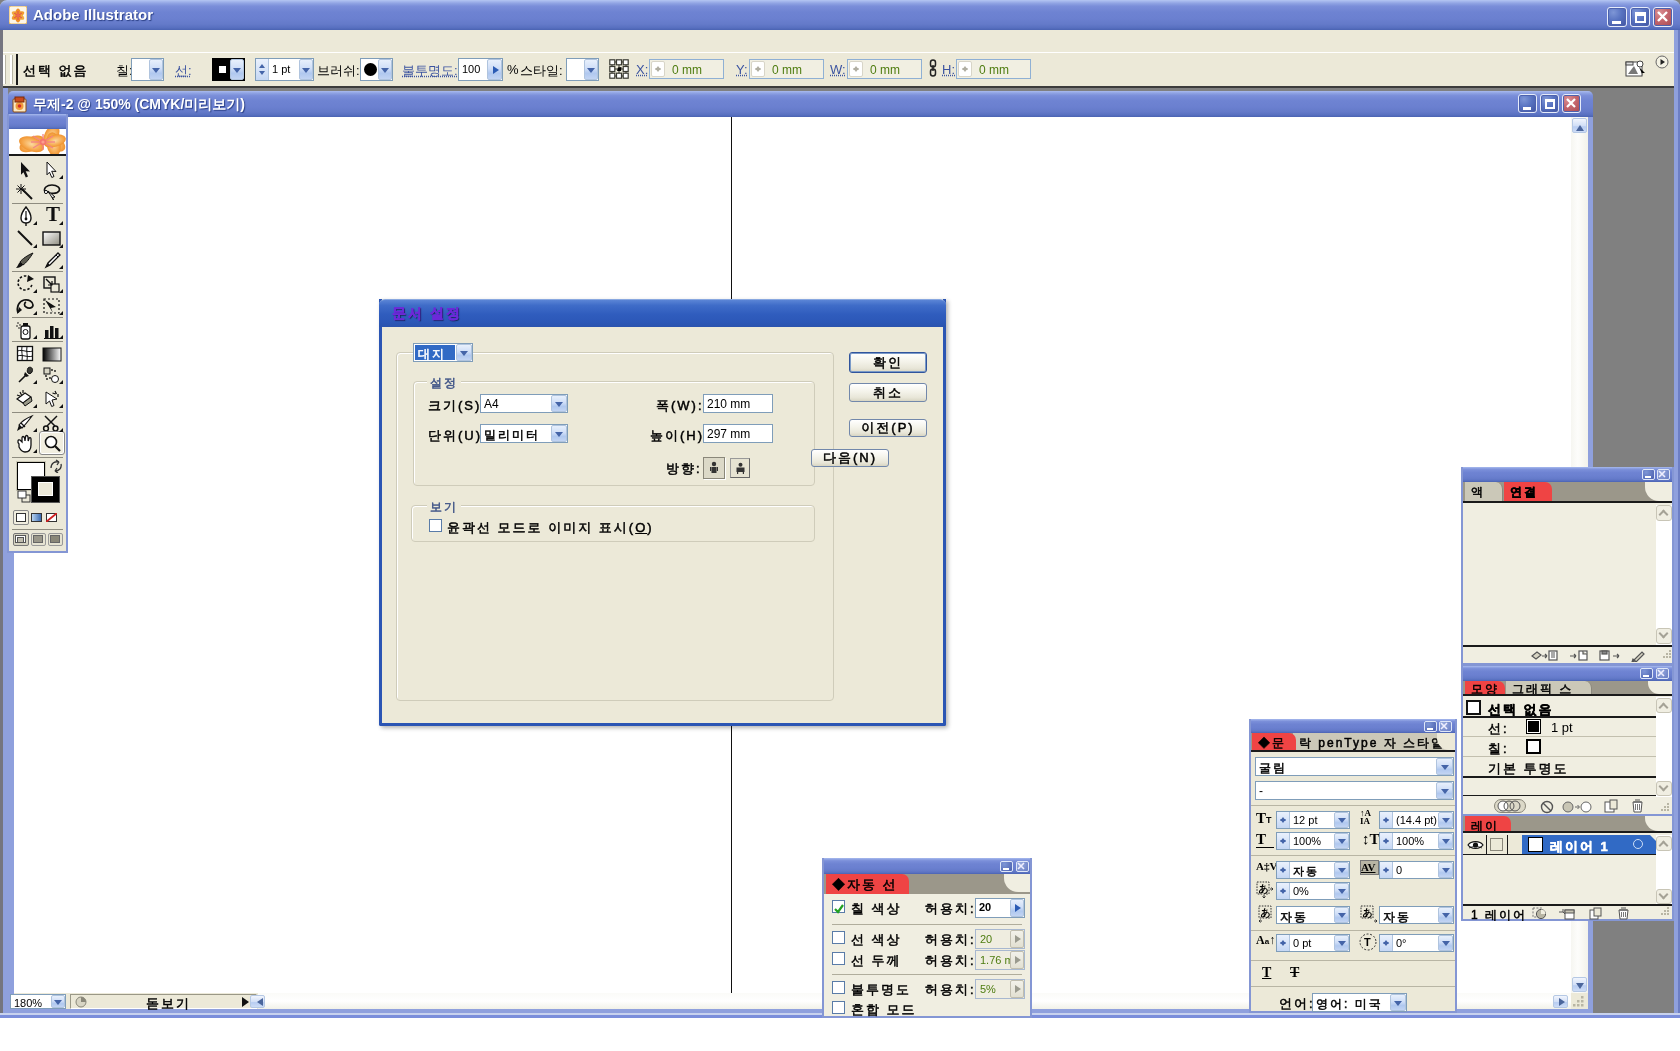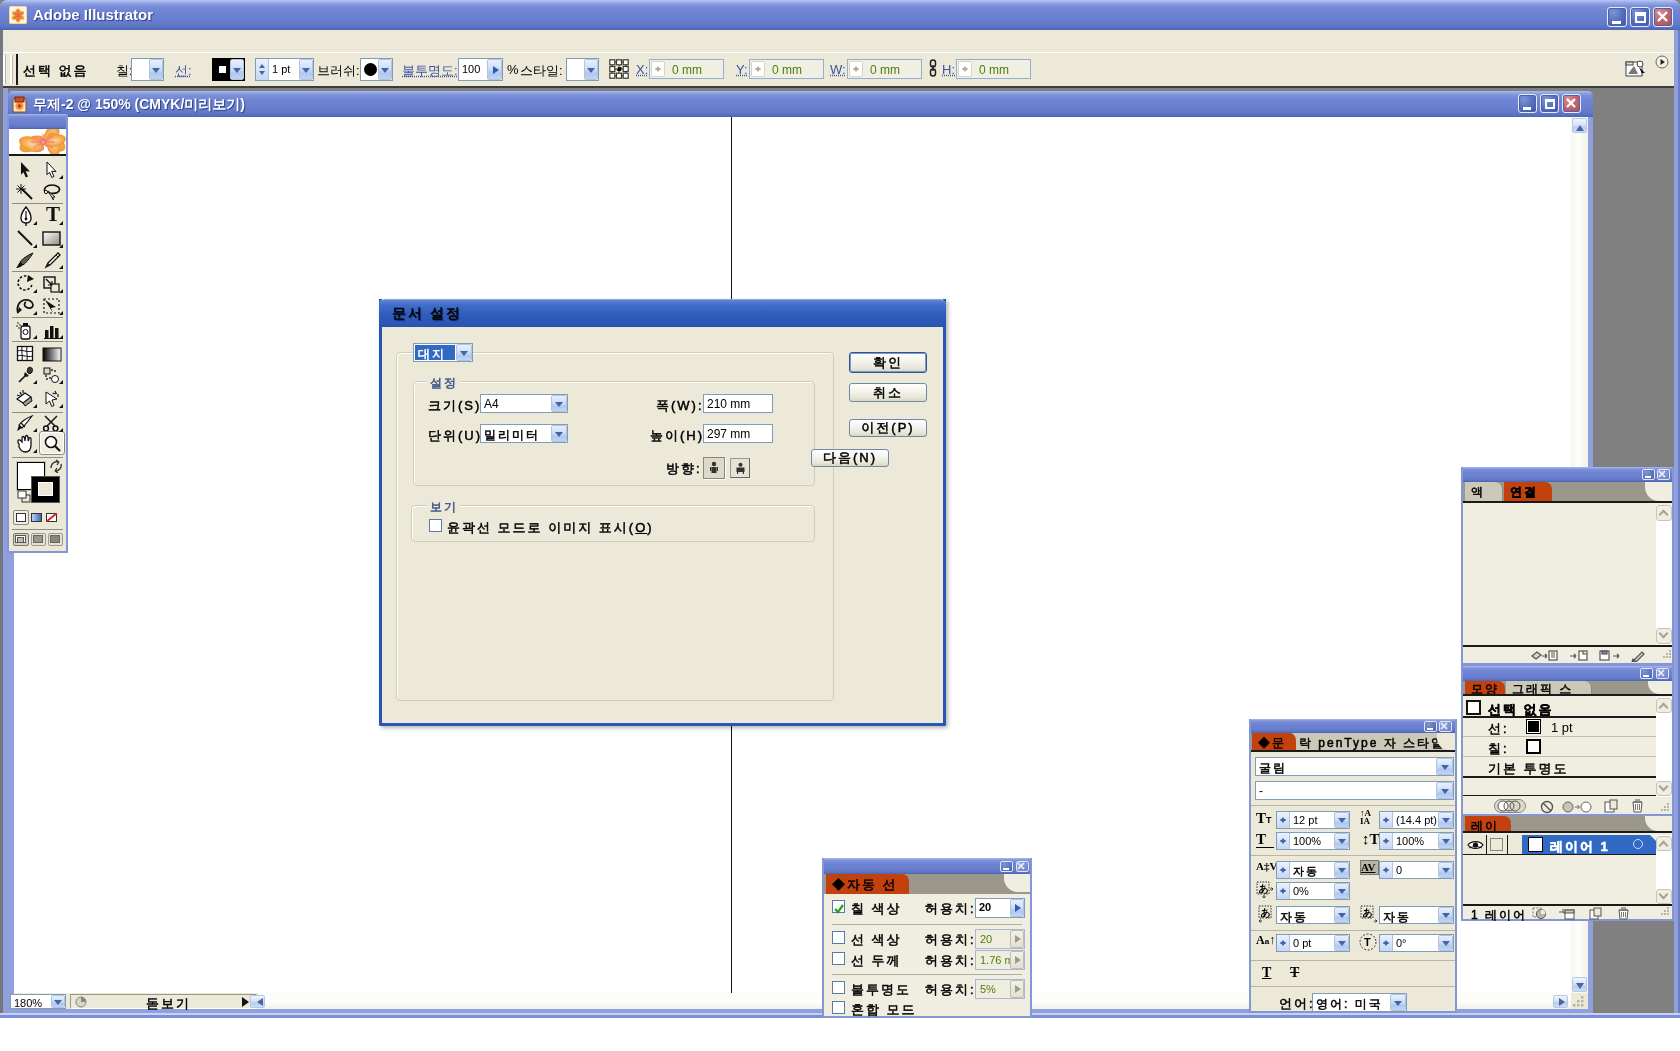--- a/index.html
+++ b/index.html
@@ -29,21 +29,21 @@
 .sbtn.dn::after{margin:-2px 0 0 -4px;border:4px solid transparent;border-top:6px solid #4b669c}
 .sbtn.lf::after{margin:-4px 0 0 -5px;border:4px solid transparent;border-right:6px solid #4b669c}
 .sbtn.rt::after{margin:-4px 0 0 -2px;border:4px solid transparent;border-left:6px solid #4b669c}
 .sbtn.pan{background:#f0eee2;border:1px solid #c8c5b6;border-radius:3px}
 .sbtn.pan.up::after{margin:-2px 0 0 -4px;border:none;width:5px;height:5px;border-left:2px solid #a5a296;border-top:2px solid #a5a296;transform:rotate(45deg)}
 .sbtn.pan.dn::after{margin:-6px 0 0 -4px;border:none;width:5px;height:5px;border-left:2px solid #a5a296;border-top:2px solid #a5a296;transform:rotate(225deg)}
 .pbtn{position:absolute;width:13px;height:11px;border-radius:2px;border:1px solid #dfe7f8;overflow:hidden}
 .pbtn svg{position:absolute;left:-1px;top:0}
 .tabrow{position:absolute;background:#9b978a;border-bottom:2px solid #1a1a1a;overflow:hidden}
 .tab{position:absolute;font-size:12px;color:#000;padding:2px 6px 0 6px;height:100%;border-radius:0 7px 0 0}
-.tab.on{background:#c2410c}
+.tab.on{background:#ef4444}
 .tab.off{background:#cbc8b8;border-right:1px solid #8a877c}
 .chk{position:absolute;width:13px;height:13px;background:#fff;border:1px solid #5a7ca8}
 .sep{position:absolute;height:1px;background:#8e8c80}
 .fldD{position:absolute;background:#efede0;border:1px solid #a9b4c4;font-size:12px;color:#4d7c0f}
 .spin{width:13px;background:linear-gradient(180deg,#eaf1fd,#c5d7f4);border-right:1px solid #b0c4de;position:relative}
 .spin::before{content:"";position:absolute;left:3px;top:2px;border:3px solid transparent;border-bottom:4px solid #4464a8}
 .spin::after{content:"";position:absolute;left:3px;bottom:2px;border:3px solid transparent;border-top:4px solid #4464a8}
 .spinW{width:14px;background:#fff;border:1px solid #d8d5c8;border-radius:2px;margin:1px;position:relative}
 .spinW::before{content:"";position:absolute;left:3px;top:1px;border:3px solid transparent;border-bottom:4px solid #b0aea2}
 .spinW::after{content:"";position:absolute;left:3px;bottom:1px;border:3px solid transparent;border-top:4px solid #b0aea2}
@@ -473,21 +473,21 @@
   <div class="abs" style="left:15px;top:535px;width:11px;height:8px;background:#fff;border:1px solid #555"></div>
   <div class="abs" style="left:17px;top:537px;width:7px;height:6px;background:#c0bdae;border:1px solid #555"></div>
   <div class="abs" style="left:31px;top:533px;width:15px;height:13px;background:#e6e3d2;border:1px solid #999;border-radius:2px"></div>
   <div class="abs" style="left:33px;top:535px;width:10px;height:8px;background:#9a978a;border:1px solid #666"></div>
   <div class="abs" style="left:48px;top:533px;width:15px;height:13px;background:#e6e3d2;border:1px solid #999;border-radius:2px"></div>
   <div class="abs" style="left:50px;top:535px;width:10px;height:8px;background:#8a8778;border:1px solid #666"></div>
 </div>
 <div id="dialog">
   <div class="abs" style="left:379px;top:299px;width:567px;height:427px;background:#ece9d8;border:3px solid #2b55b4;border-top:none;border-radius:0 0 2px 2px;box-shadow:2px 2px 4px rgba(0,0,0,.3)"></div>
   <div class="abs dlgtitle" style="left:379px;top:299px;width:567px;height:28px;border-radius:6px 6px 0 0;border-top:1px solid #89a8e0"></div>
-  <div class="abs ko" style="left:392px;top:305px;font-size:14px;font-weight:normal;color:#000000;text-shadow:1px 1px 1px #12234f">문서 설정</div>
+  <div class="abs ko" style="left:392px;top:305px;font-size:14px;font-weight:bold;color:#6d28d9;text-shadow:1px 1px 1px #12234f">문서 설정</div>
   <div class="grp" style="left:396px;top:352px;width:438px;height:349px"></div>
   <div class="combo" style="left:413px;top:343px;width:60px;height:19px">
       <span class="tx ko" style="background:#316ac5;color:#fff;margin:1px;padding-top:1px">대지</span>
       <span class="cbar" style="width:16px"></span>
     </div>
   <div class="grp" style="left:413px;top:381px;width:402px;height:105px"></div>
   <div class="grplab ko" style="left:427px;top:375px">설정</div>
   <div class="abs ko" style="left:428px;top:397px;font-size:13px">크기(S):</div>
   <div class="combo" style="left:480px;top:394px;width:88px;height:19px">
       <span class="tx">A4</span>

